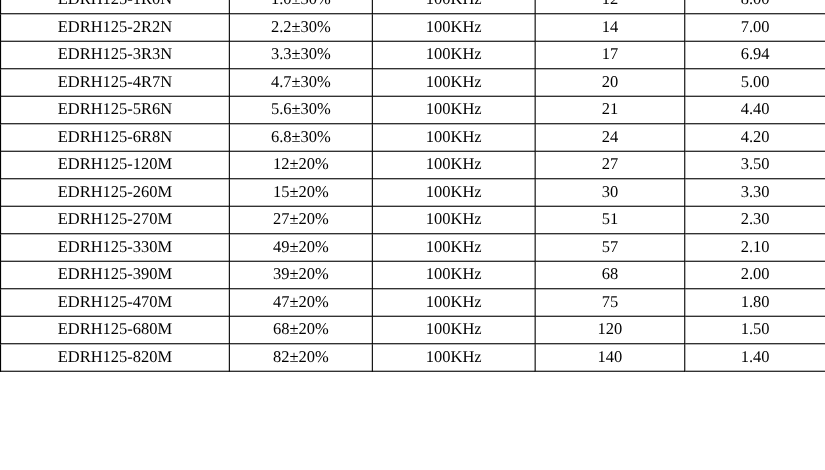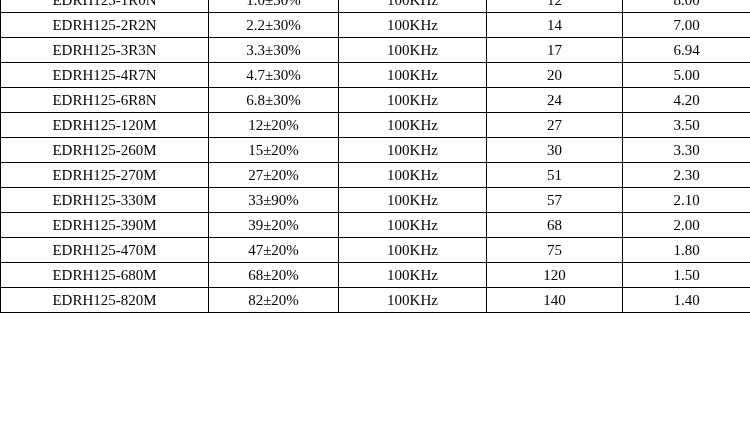--- a/index.html
+++ b/index.html
@@ -84,20 +84,27 @@
           <td>6.94</td>
         </tr>
         <tr>
           <td>EDRH125-4R7N</td>
           <td>4.7±30%</td>
           <td>100KHz</td>
           <td>20</td>
           <td>5.00</td>
         </tr>
         <tr>
+          <td>EDRH125-5R6N</td>
+          <td>5.6±30%</td>
+          <td>100KHz</td>
+          <td>21</td>
+          <td>4.40</td>
+        </tr>
+        <tr>
           <td>EDRH125-6R8N</td>
           <td>6.8±30%</td>
           <td>100KHz</td>
           <td>24</td>
           <td>4.20</td>
         </tr>
         <tr>
           <td>EDRH125-120M</td>
           <td>12±20%</td>
           <td>100KHz</td>
@@ -113,21 +120,21 @@
         </tr>
         <tr>
           <td>EDRH125-270M</td>
           <td>27±20%</td>
           <td>100KHz</td>
           <td>51</td>
           <td>2.30</td>
         </tr>
         <tr>
           <td>EDRH125-330M</td>
-          <td>33±90%</td>
+          <td>49±20%</td>
           <td>100KHz</td>
           <td>57</td>
           <td>2.10</td>
         </tr>
         <tr>
           <td>EDRH125-390M</td>
           <td>39±20%</td>
           <td>100KHz</td>
           <td>68</td>
           <td>2.00</td>

